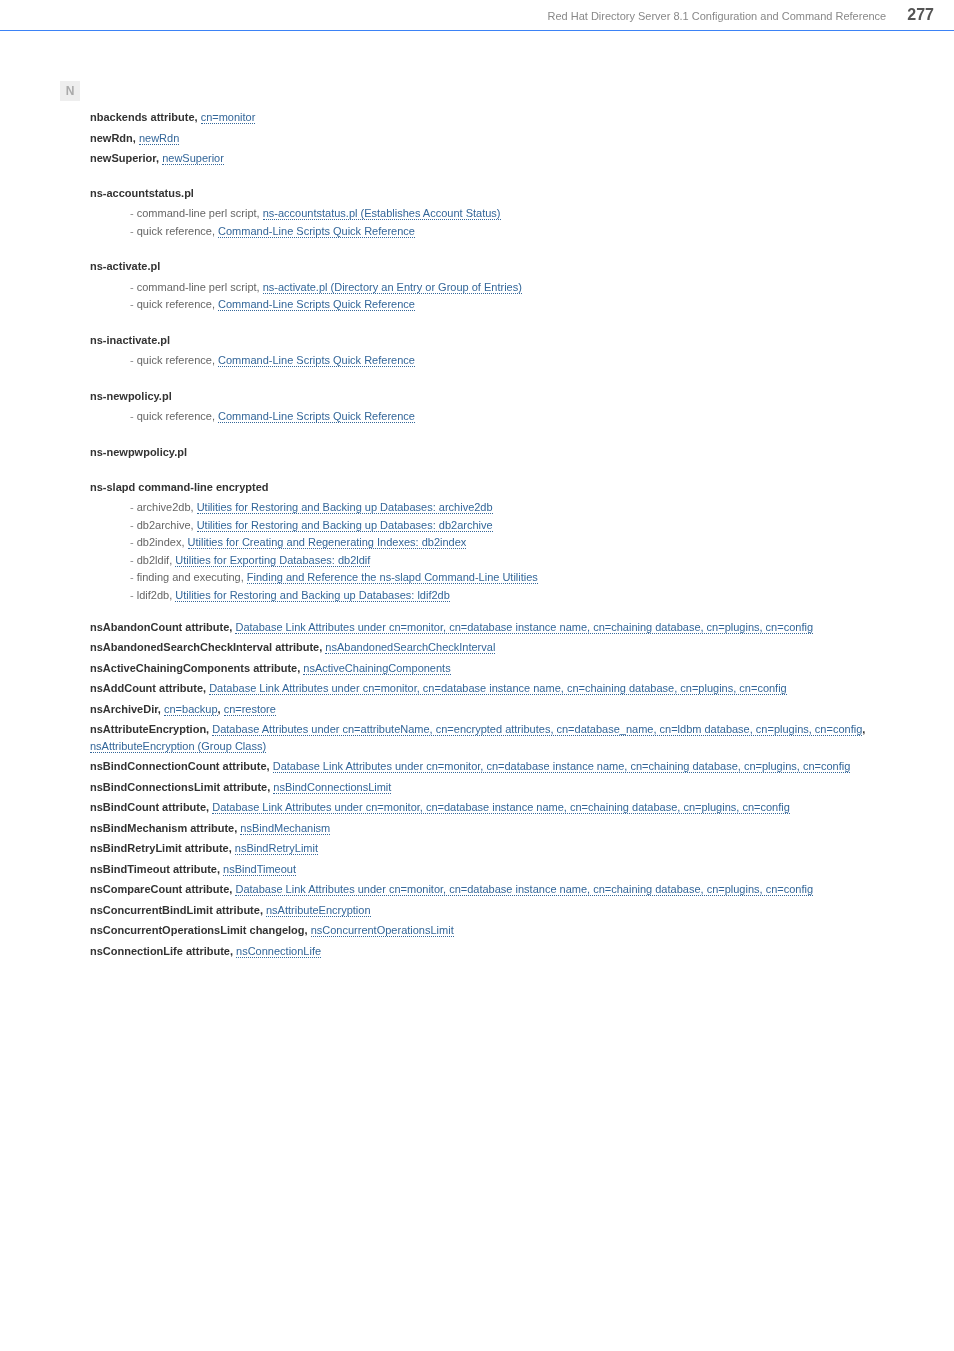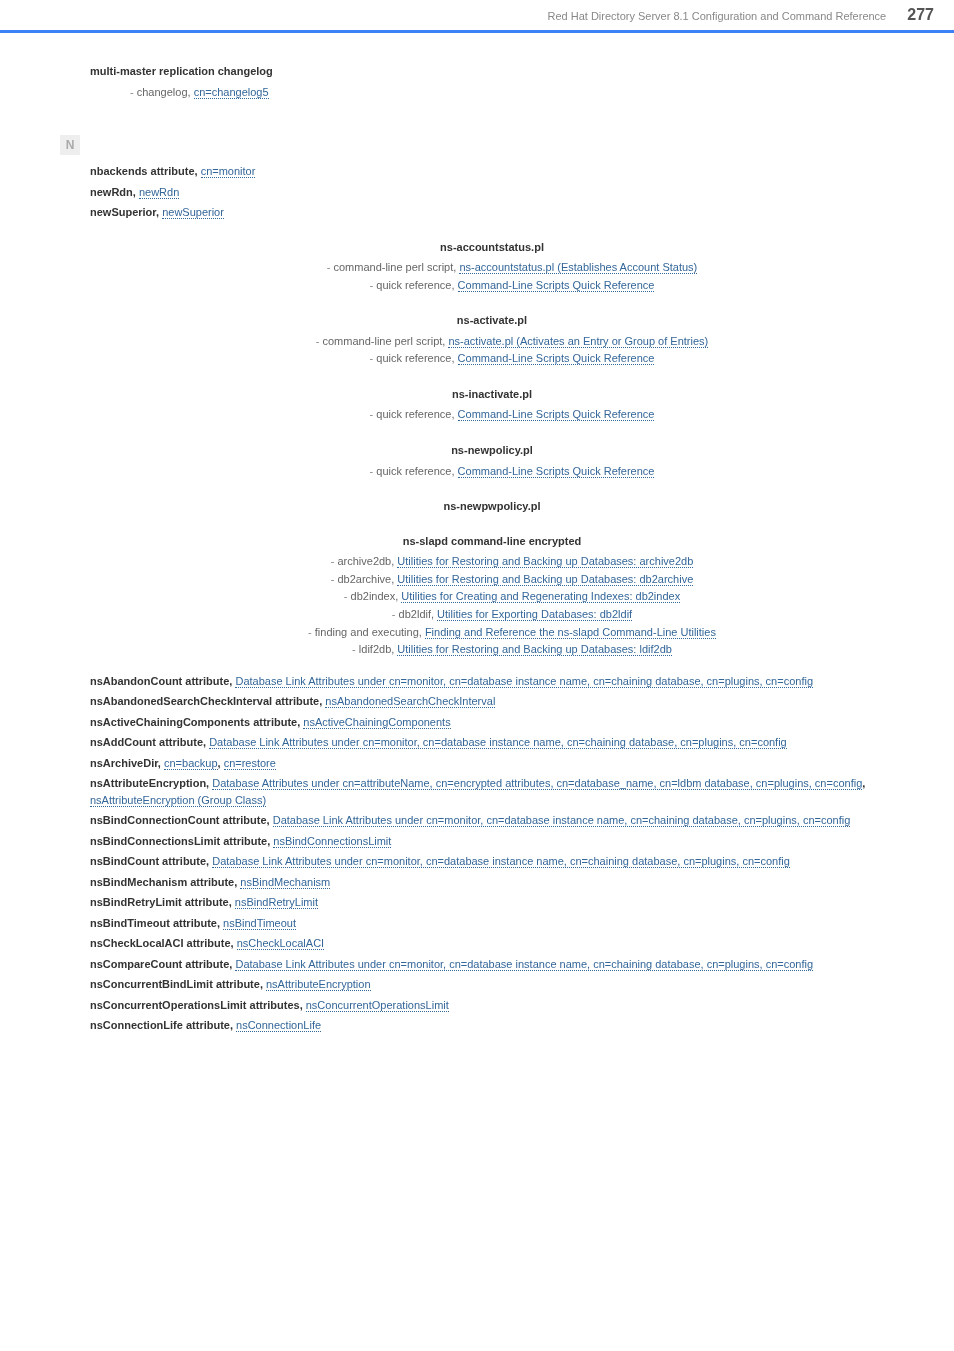--- a/index.html
+++ b/index.html
@@ -4,21 +4,21 @@
 <style>
   * { margin: 0; padding: 0; box-sizing: border-box; }
   body {
     font-family: Arial, Helvetica, sans-serif;
     background: #ffffff;
     width: 954px;
     color: #333333;
   }
   .header-bar {
     background: #ffffff;
-    border-bottom: 3px solid #3b82f6;
+    border-bottom: 1px solid #3b82f6;
     padding: 6px 20px 6px 0;
     text-align: right;
     font-size: 11px;
     color: #888888;
   }
   .page-num {
     color: #555555;
     font-size: 16px;
     font-weight: bold;
     margin-left: 18px;
@@ -60,40 +60,34 @@
     background: #eeeeee;
     color: #aaaaaa;
     text-align: center;
     line-height: 20px;
     font-size: 12px;
     font-weight: bold;
     margin-top: 20px;
     margin-bottom: 8px;
     margin-left: -30px;
   }
-  .section-gap { margin-top: 18px; text-align: center; }
+  .section-gap { margin-top: 18px; }
   .block { margin-bottom: 4px; }
 </style>
 </head>
 <body>
 
 <div class="header-bar">
   <span>Red Hat Directory Server 8.1 Configuration and Command Reference</span>
   <span class="page-num">277</span>
 </div>
 
 <div class="content">
 
   
-  <div class="block">
-    <div class="entry"><span class="entry-title">multi-master replication changelog</span></div>
-    <div class="sub-list">
-      <div class="sub-item"><span>changelog, </span><a class="link">cn=changelog5</a></div>
-    </div>
-  </div>
 
   <div class="alpha-letter">N</div>
 
   <div id="entries-container">
       <div class="block">
         <div class="entry"><span class="entry-title">nbackends attribute, </span><a class="link">cn=monitor</a></div>
       </div>
       <div class="block">
         <div class="entry"><span class="entry-title">newRdn, </span><a class="link">newRdn</a></div>
       </div>
@@ -103,21 +97,21 @@
       <div class="block section-gap">
         <div class="entry"><span class="entry-title">ns-accountstatus.pl</span></div>
         <div class="sub-list">
           <div class="sub-item"><span>command-line perl script, </span><a class="link">ns-accountstatus.pl (Establishes Account Status)</a></div>
           <div class="sub-item"><span>quick reference, </span><a class="link">Command-Line Scripts Quick Reference</a></div>
         </div>
       </div>
       <div class="block section-gap">
         <div class="entry"><span class="entry-title">ns-activate.pl</span></div>
         <div class="sub-list">
-          <div class="sub-item"><span>command-line perl script, </span><a class="link">ns-activate.pl (Activates an Entry or Group of Entries)</a></div>
+          <div class="sub-item"><span>command-line perl script, </span><a class="link">ns-activate.pl (Directory an Entry or Group of Entries)</a></div>
           <div class="sub-item"><span>quick reference, </span><a class="link">Command-Line Scripts Quick Reference</a></div>
         </div>
       </div>
       <div class="block section-gap">
         <div class="entry"><span class="entry-title">ns-inactivate.pl</span></div>
         <div class="sub-list">
           <div class="sub-item"><span>quick reference, </span><a class="link">Command-Line Scripts Quick Reference</a></div>
         </div>
       </div>
       <div class="block section-gap">
@@ -170,29 +164,26 @@
       <div class="block">
         <div class="entry"><span class="entry-title">nsBindMechanism attribute, </span><a class="link">nsBindMechanism</a></div>
       </div>
       <div class="block">
         <div class="entry"><span class="entry-title">nsBindRetryLimit attribute, </span><a class="link">nsBindRetryLimit</a></div>
       </div>
       <div class="block">
         <div class="entry"><span class="entry-title">nsBindTimeout attribute, </span><a class="link">nsBindTimeout</a></div>
       </div>
       <div class="block">
-        <div class="entry"><span class="entry-title">nsCheckLocalACI attribute, </span><a class="link">nsCheckLocalACI</a></div>
-      </div>
-      <div class="block">
         <div class="entry"><span class="entry-title">nsCompareCount attribute, </span><a class="link">Database Link Attributes under cn=monitor, cn=database instance name, cn=chaining database, cn=plugins, cn=config</a></div>
       </div>
       <div class="block">
         <div class="entry"><span class="entry-title">nsConcurrentBindLimit attribute, </span><a class="link">nsAttributeEncryption</a></div>
       </div>
       <div class="block">
-        <div class="entry"><span class="entry-title">nsConcurrentOperationsLimit attributes, </span><a class="link">nsConcurrentOperationsLimit</a></div>
+        <div class="entry"><span class="entry-title">nsConcurrentOperationsLimit changelog, </span><a class="link">nsConcurrentOperationsLimit</a></div>
       </div>
       <div class="block">
         <div class="entry"><span class="entry-title">nsConnectionLife attribute, </span><a class="link">nsConnectionLife</a></div>
       </div>
     </div>
 
 </div>
 
 </body></html>

